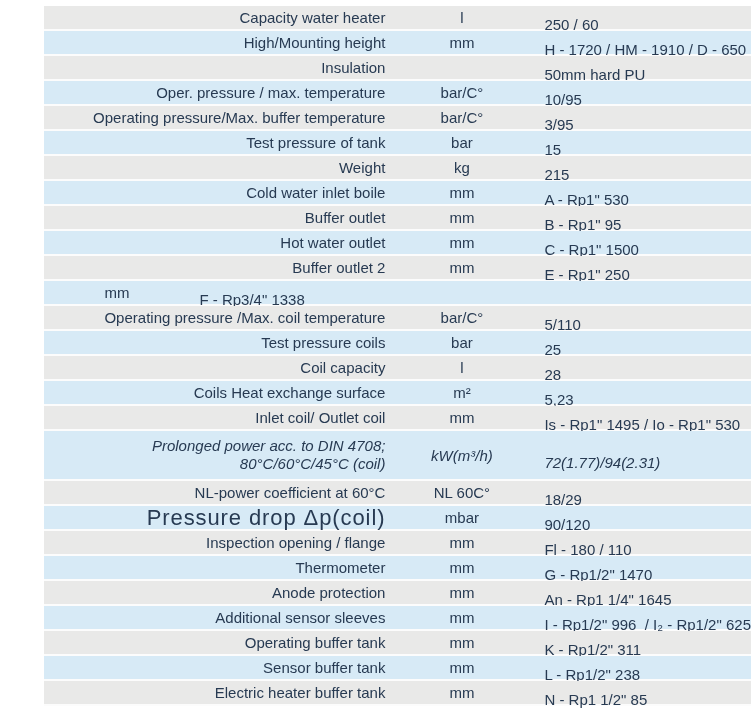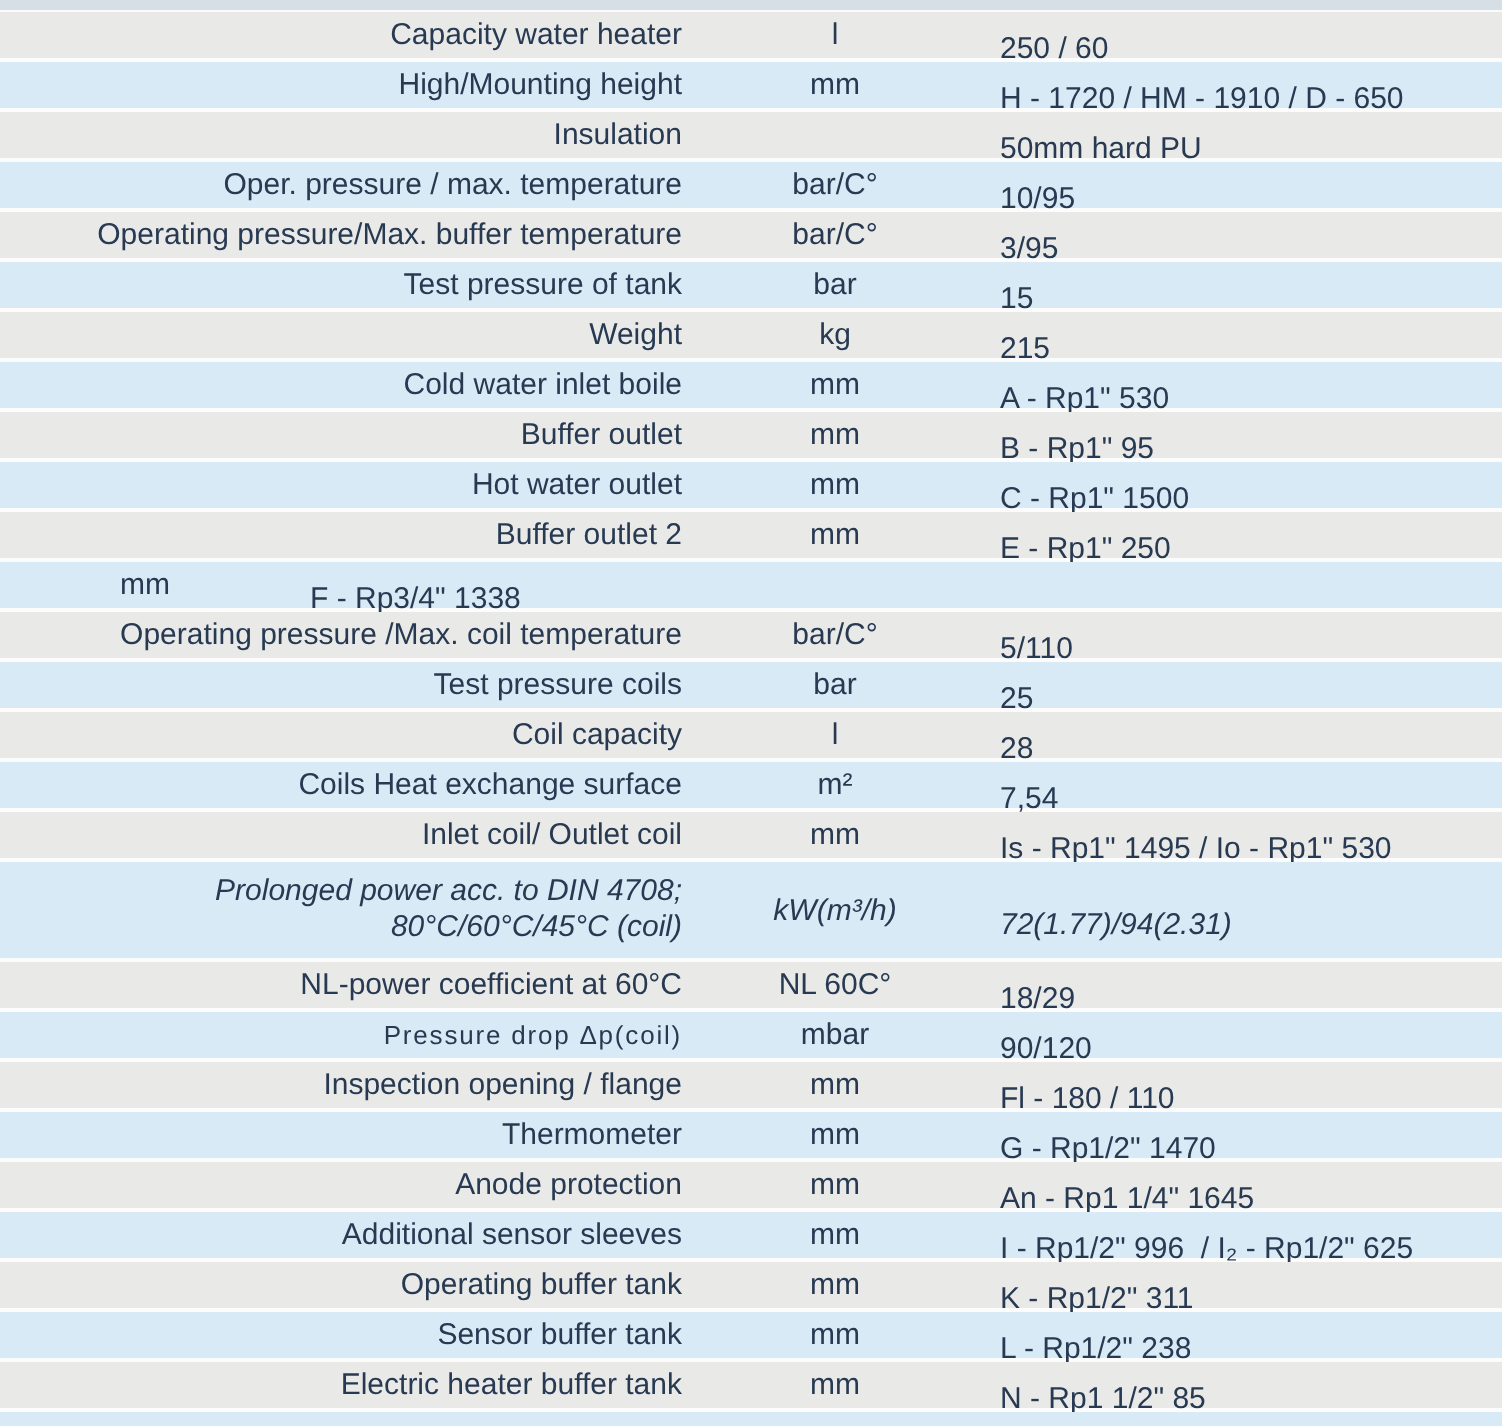--- a/index.html
+++ b/index.html
@@ -10,20 +10,21 @@
   }
   .spec-table {
     width: 751px;
     height: 713px;
     overflow: hidden;
     display: flex;
     flex-direction: column;
     background: #ffffff;
     color: #273a52;
     font-size: 15px;
+    align-items: flex-end;
   }
   .top-strip {
     height: 6px;
     flex: 0 0 auto;
     background: #d7dfe6;
     border-bottom: 1px solid #fafafa;
     box-sizing: border-box;
   }
   .bottom-strip {
     flex: 1 1 auto;
@@ -65,21 +66,21 @@
   }
   .cell-value {
     flex: 1 1 auto;
     text-align: left;
     padding-left: 10px;
     box-sizing: border-box;
     white-space: pre;
     margin-top: 14px;
   }
   .row.spaced .cell-label {
-    font-size: 13px;
+    font-size: 22px;
     letter-spacing: 0.9px;
   }
   .label-line2:empty { display: none; }
   .label-line1, .label-line2 { display: block; }
 </style>
 </head>
 <body>
 
 <div class="spec-table">
   <div class="top-strip"></div>
@@ -199,21 +200,21 @@
     </div>
     <div class="cell-unit">l</div>
     <div class="cell-value">28</div>
   </div>
       <div class="row">
     <div class="cell-label">
       <span class="label-line1">Coils Heat exchange surface</span>
 
     </div>
     <div class="cell-unit">m²</div>
-    <div class="cell-value">7,54</div>
+    <div class="cell-value">5,23</div>
   </div>
       <div class="row">
     <div class="cell-label">
       <span class="label-line1">Inlet coil/ Outlet coil</span>
 
     </div>
     <div class="cell-unit">mm</div>
     <div class="cell-value">Is - Rp1" 1495 / Io - Rp1" 530</div>
   </div>
       <div class="row tall">

